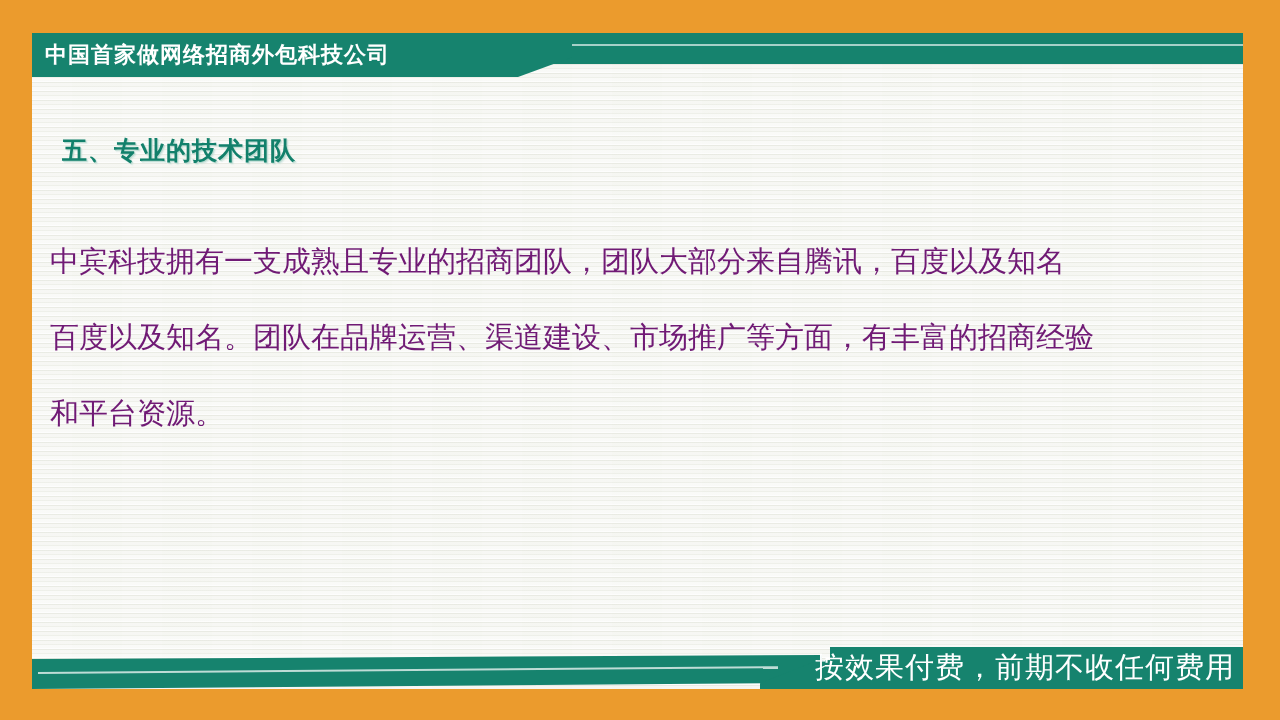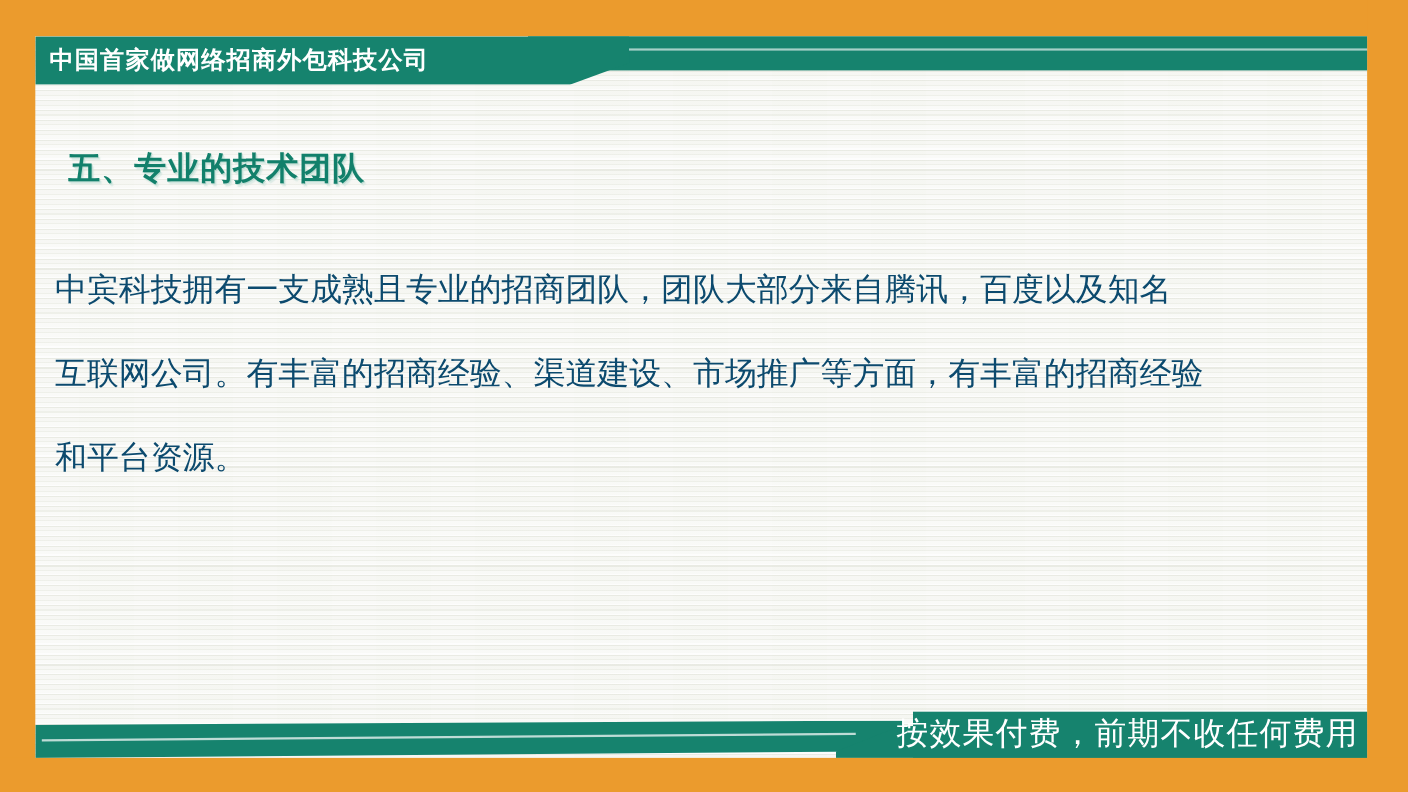--- a/index.html
+++ b/index.html
@@ -104,37 +104,37 @@
     white-space: nowrap;
   }
 
   
   .section-heading {
     position: absolute;
     left: 62px;
     top: 134px;
     color: #12806b;
     font-family: "Liberation Sans", sans-serif;
-    font-size: 29px;
+    font-size: 25px;
     font-weight: bold;
     letter-spacing: 1px;
     white-space: nowrap;
     text-shadow:
       1px 1px 0 rgba(180,215,205,0.85),
       2px 2px 1px rgba(200,225,218,0.55);
   }
 
   
   .body-text {
     position: absolute;
     left: 50px;
     top: 226px;
     width: 1140px;
-    color: #0c4a6e;
-    font-family: Liberation Sans, sans-serif;
+    color: #701a75;
+    font-family: Liberation Mono, monospace;
     font-size: 29px;
     line-height: 76px;
     letter-spacing: 0px;
     white-space: nowrap;
   }
   .body-line {
     display: block;
     height: 76px;
   }
 
@@ -222,21 +222,21 @@
   <div class="header-thin-bar"></div>
   <div class="header-thin-bar-hairline"></div>
 
   <div class="header-block"></div>
   <div class="header-title">中国首家做网络招商外包科技公司</div>
 
   <div class="section-heading">五、专业的技术团队</div>
 
   <div class="body-text">
     <span class="body-line">中宾科技拥有一支成熟且专业的招商团队，团队大部分来自腾讯，百度以及知名</span>
-    <span class="body-line">互联网公司。有丰富的招商经验、渠道建设、市场推广等方面，有丰富的招商经验</span>
+    <span class="body-line">百度以及知名。团队在品牌运营、渠道建设、市场推广等方面，有丰富的招商经验</span>
     <span class="body-line">和平台资源。</span>
   </div>
 
   <div class="footer-thin-bar"></div>
   <div class="footer-thin-hairline"></div>
   <div class="footer-block"></div>
   <div class="footer-block-solid"></div>
   <div class="footer-text">按效果付费，前期不收任何费用</div>
 
   <div class="frame-left"></div>

